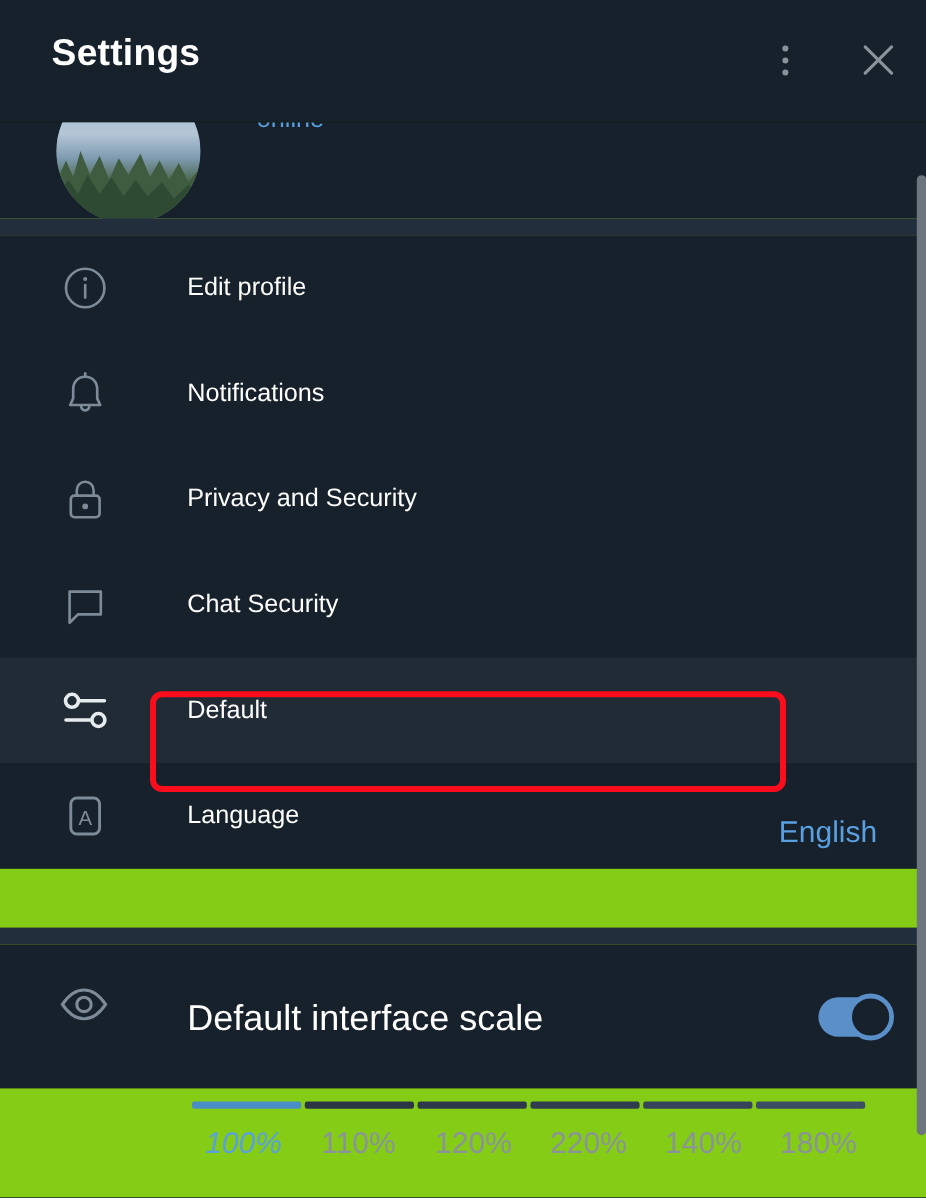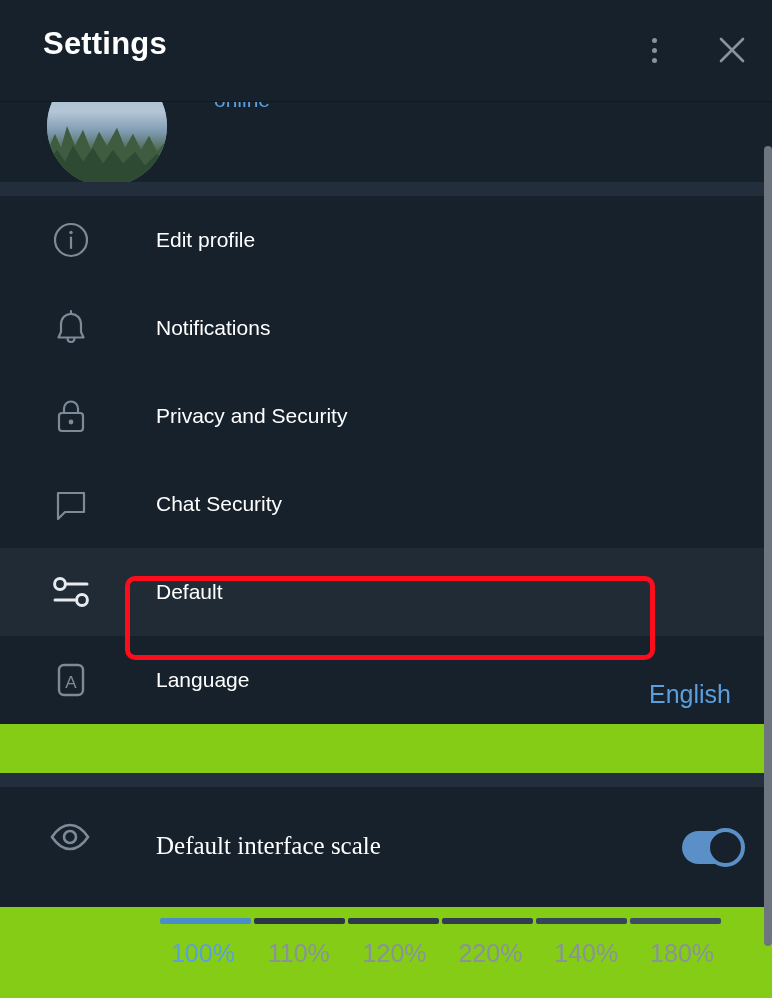--- a/index.html
+++ b/index.html
@@ -132,21 +132,21 @@
     width:772px; height:120px;
     display:flex; align-items:flex-start;
   }
   .scale-icon {
     position:absolute; left:46px; top:26px;
     width:48px; height:48px;
     display:flex; align-items:center; justify-content:center;
   }
   .scale-label {
     position:absolute; left:156px; top:45px;
-    font-size:25px; color:#ffffff;font-family:Liberation Serif, serif;
+    font-size:30px; color:#ffffff;
   }
   .toggle {
     position:absolute; right:28px; top:44px;
     width:62px; height:33px;
     border-radius:17px;
     background:#5a8fc7;
     cursor:pointer;
   }
   .toggle-knob {
     position:absolute; right:-1px; top:-3px;
@@ -179,21 +179,21 @@
     width:575px;
     display:flex;
   }
   .scale-lbl {
     flex:1;
     text-align:center;
     font-size:25px;
     color:#8a939b;
     cursor:pointer;
   }
-  .scale-lbl.on { color:#5a9fe0; }
+  .scale-lbl.on { color:#5a9fe0;font-style:italic; }
 
   
   .scrollbar-track {
     position:absolute; right:0; top:101px;
     width:8px; height:897px;
     background:transparent;
   }
   .scrollbar-thumb {
     position:absolute; right:0; top:45px;
     width:8px; height:800px;

